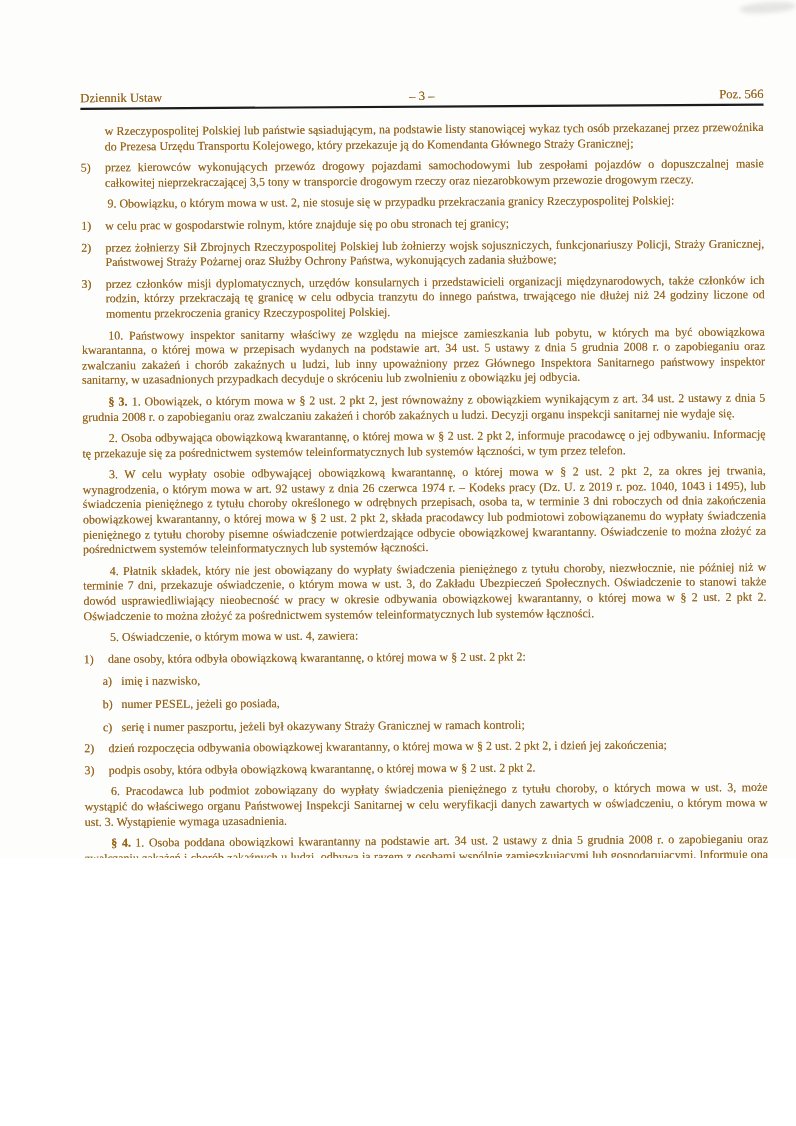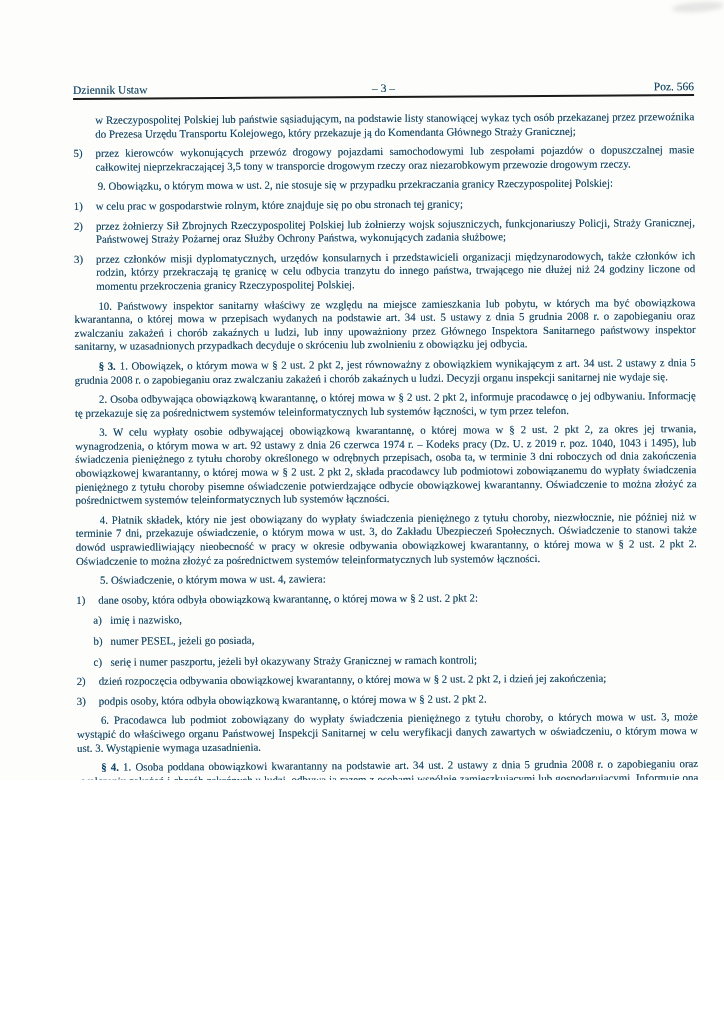--- a/index.html
+++ b/index.html
@@ -2,21 +2,21 @@
 <html lang="pl"><head>
 <meta charset="utf-8">
 <style>
   html,body{margin:0;padding:0;background:#ffffff;}
   .sheet{
     position:relative;
     width:724px;height:780px;
     background:#fdfdfc;
     overflow:hidden;
     font-family:"Liberation Serif","DejaVu Serif",serif;
-    color:#0c4a6e;
+    color:#a16207;
   }
   .content{
     position:absolute;
     left:73px;top:82px;width:621px;
     transform:rotate(-0.35deg);
     transform-origin:50% 0;
     text-shadow:0 0 0.55px rgba(25,25,25,0.45);
   }
   .page-header{
     display:flex;align-items:baseline;

